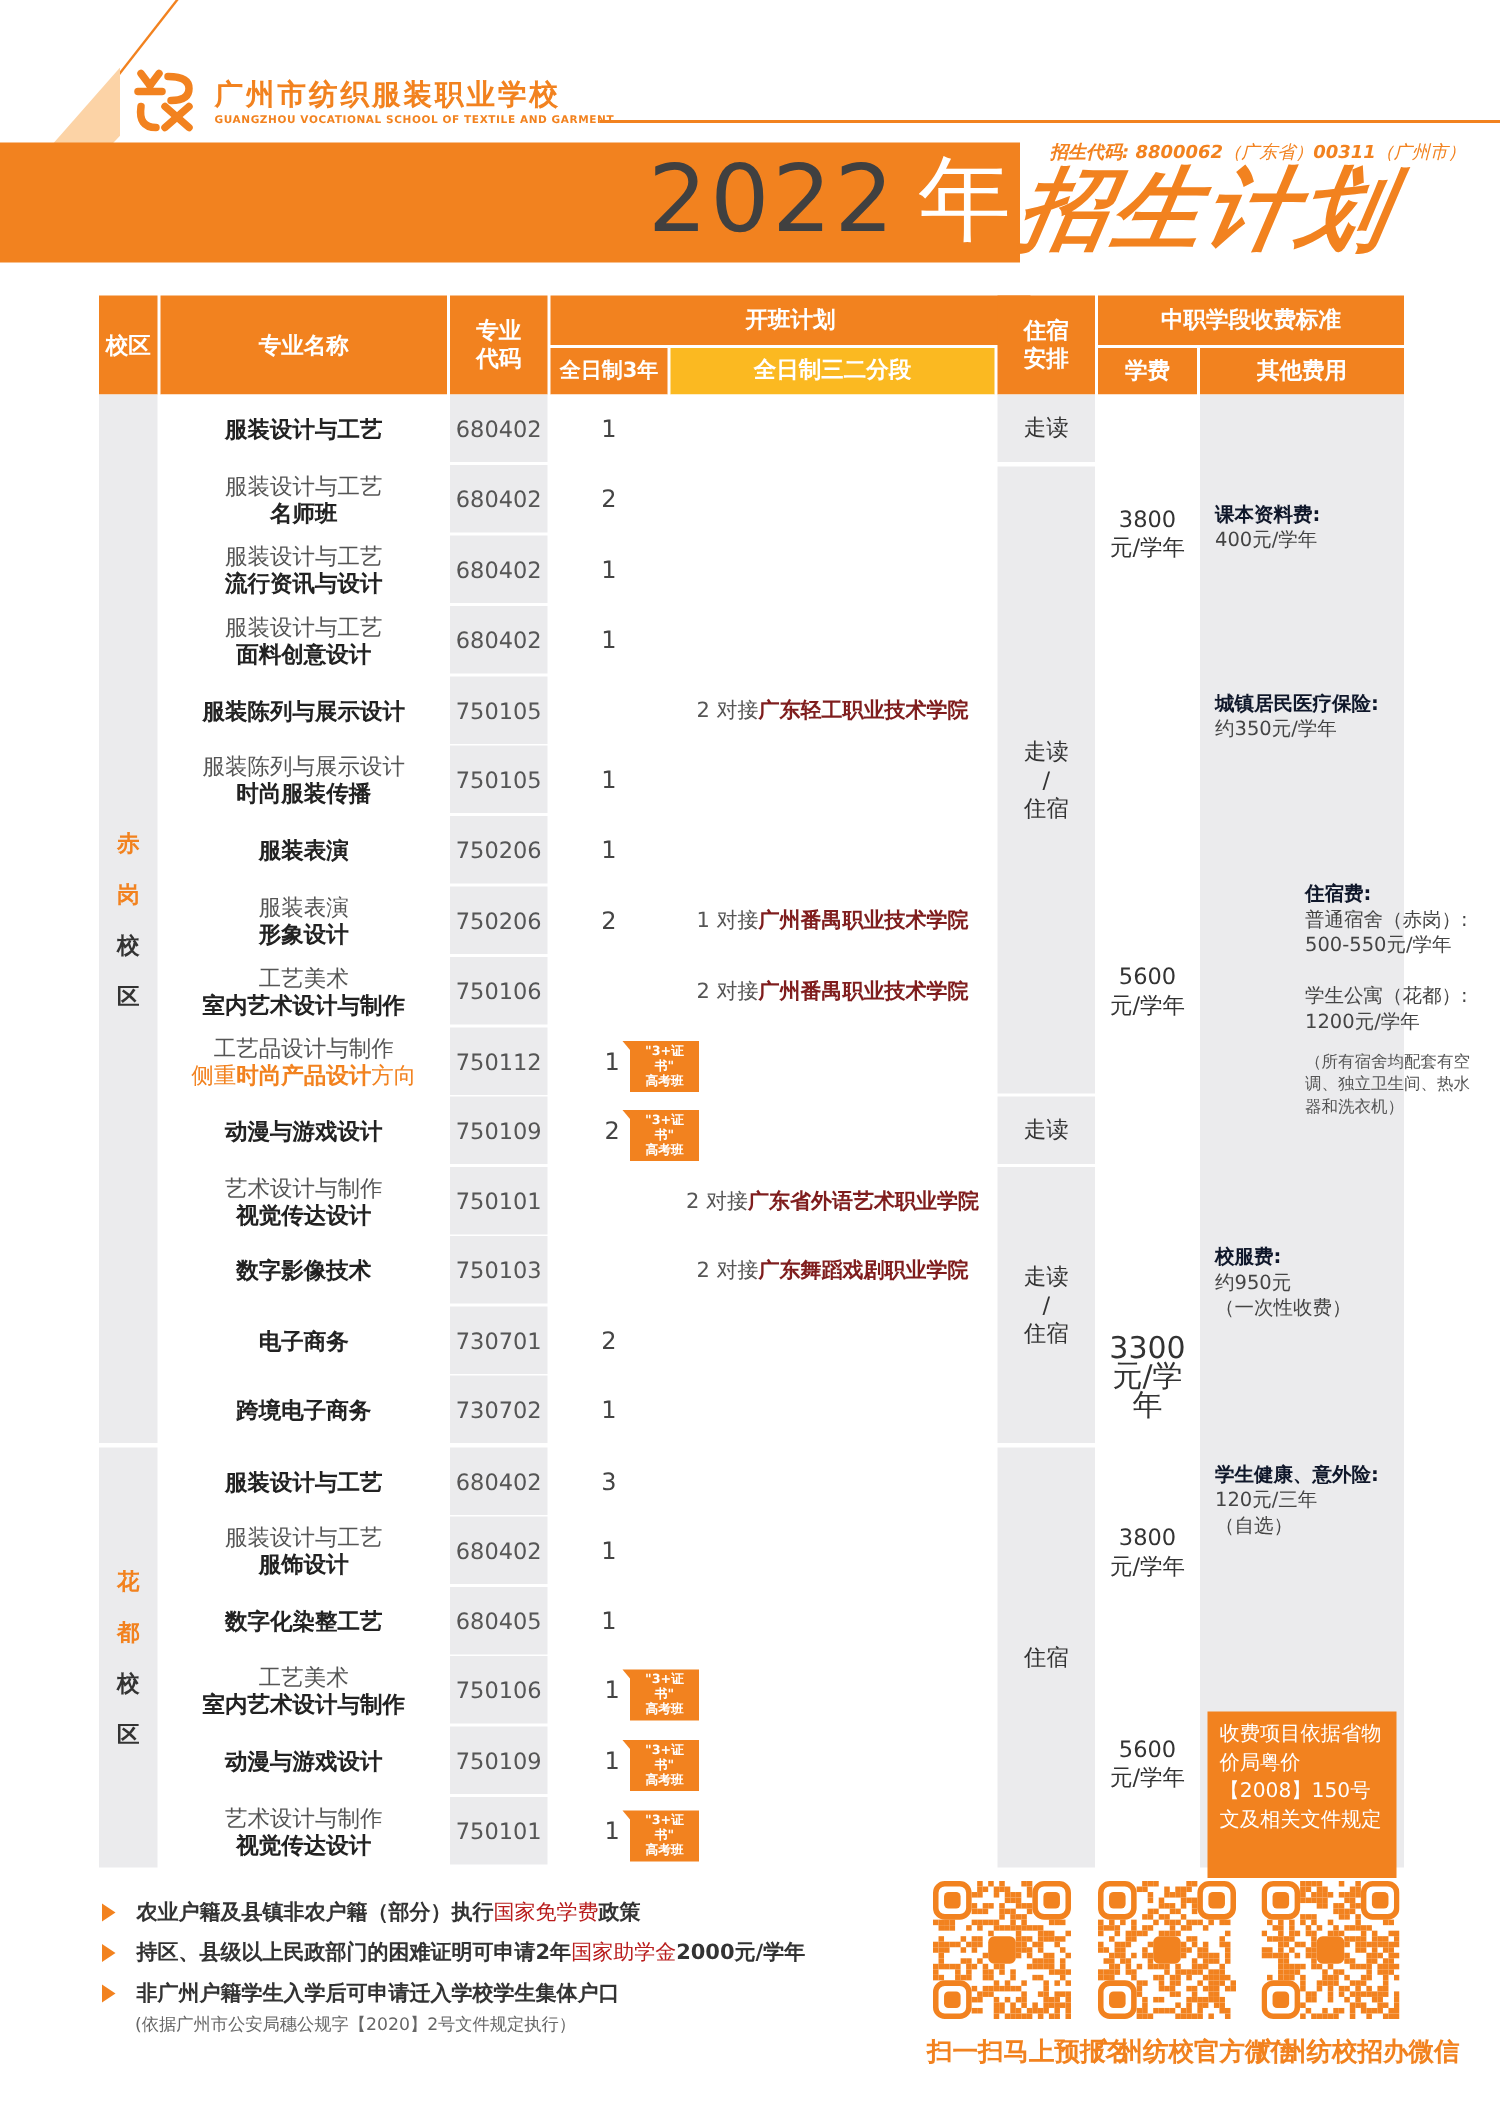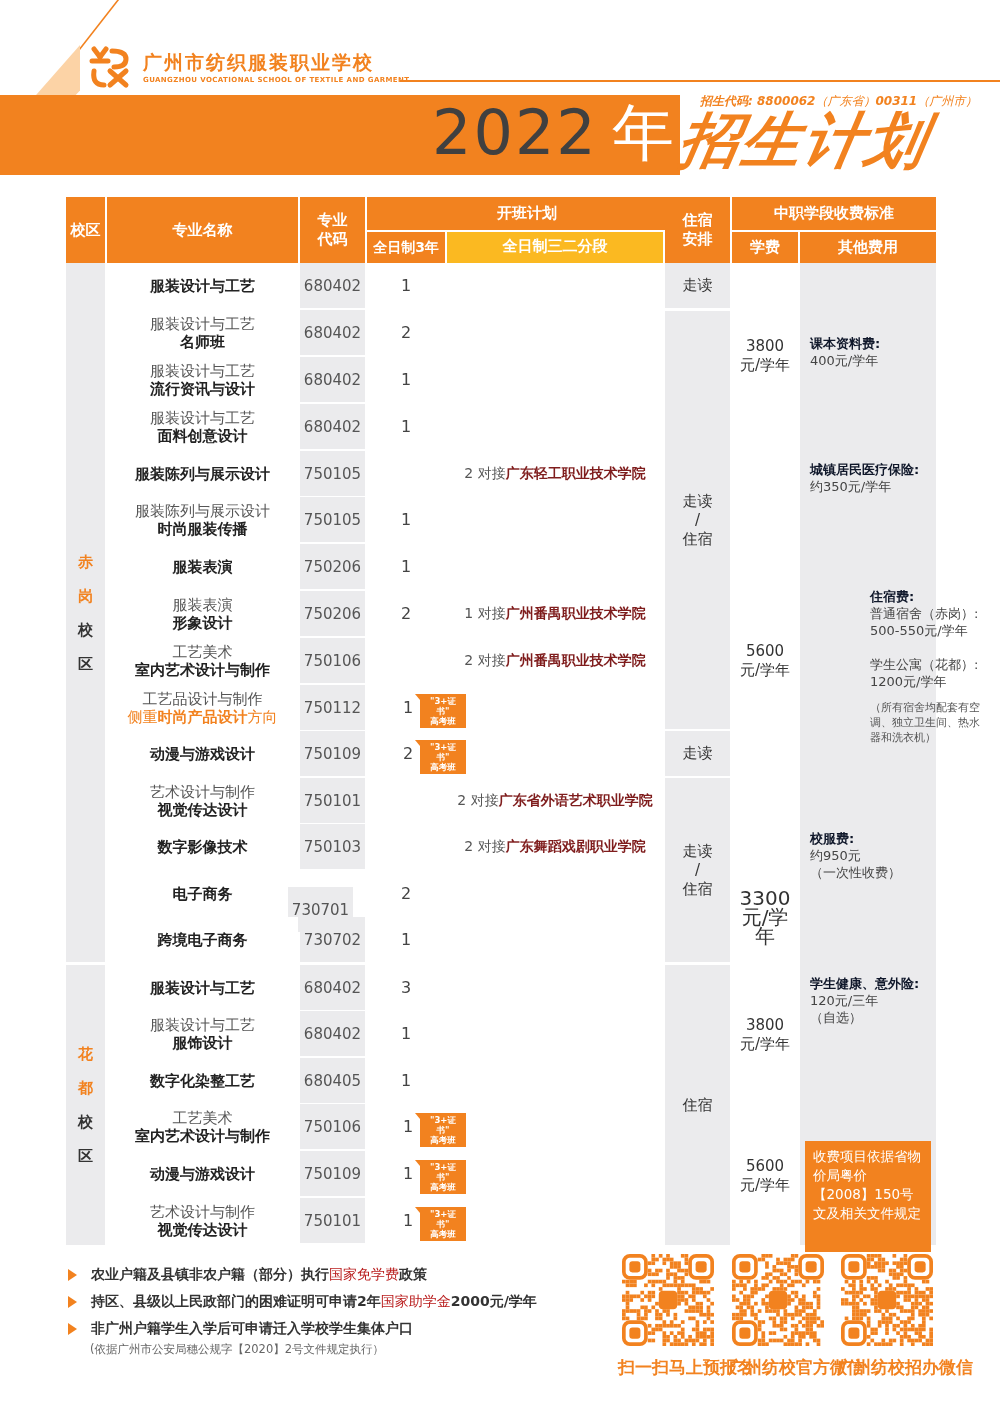--- a/index.html
+++ b/index.html
@@ -263,21 +263,21 @@
     <div class="cell white num" style="left:367px;top:824px;width:78px;height:45px;">
       <span></span>
     </div>
     <div class="cell white pair" style="left:447px;top:824px;width:216px;height:45px;">
       <span>2 对接</span>
       <b>广东舞蹈戏剧职业学院</b>
     </div>
     <div class="cell white major" style="left:107px;top:871px;width:191px;height:45px;">
       <span class="main">电子商务</span>
     </div>
-    <div class="cell grey code" style="left:288px;top:871px;width:65px;height:45px;margin-top:16px;">730701</div>
+    <div class="cell grey code" style="left:300px;top:871px;width:65px;height:45px;">730701</div>
     <div class="cell white num" style="left:367px;top:871px;width:78px;height:45px;">
       <span>2</span>
     </div>
     <div class="cell white pair" style="left:447px;top:871px;width:216px;height:45px;">
       <span></span>
       <b></b>
     </div>
     <div class="cell white major" style="left:107px;top:917px;width:191px;height:45px;">
       <span class="main">跨境电子商务</span>
     </div>

